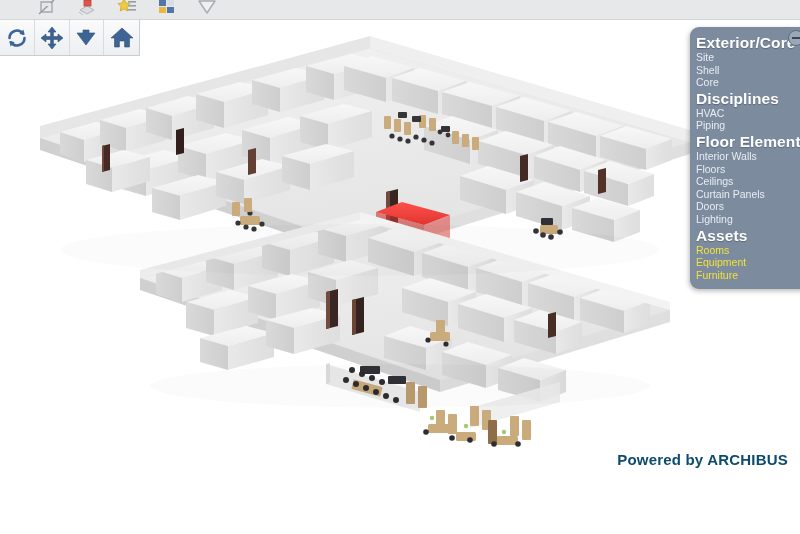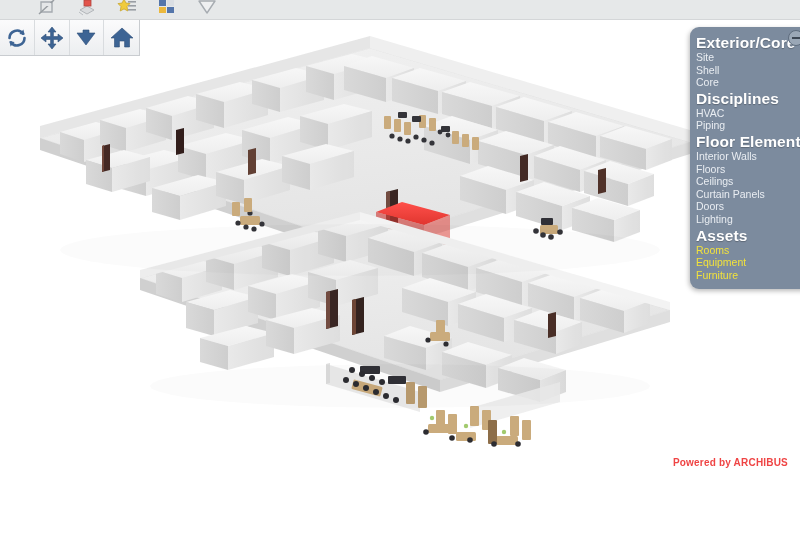--- a/index.html
+++ b/index.html
@@ -60,21 +60,21 @@
   }
   .lg-item{
     font-size:10.5px;color:#e9edf2;padding:0 0 0 6px;line-height:12.6px;
     white-space:nowrap;cursor:pointer;
   }
   .lg-item.on{color:#f2e23c;}
 
   
   .branding{
     position:absolute;right:12px;bottom:66px;
-    font-size:10px;font-weight:bold;color:#ef4444;letter-spacing:.2px;
+    font-size:15px;font-weight:bold;color:#0c4a6e;letter-spacing:.2px;
     font-family:"Liberation Sans","DejaVu Sans",sans-serif;
     margin-top:46px;
   }
 </style>
 </head>
 <body>
 
 <div id="app">
 
   <div class="viewport">

